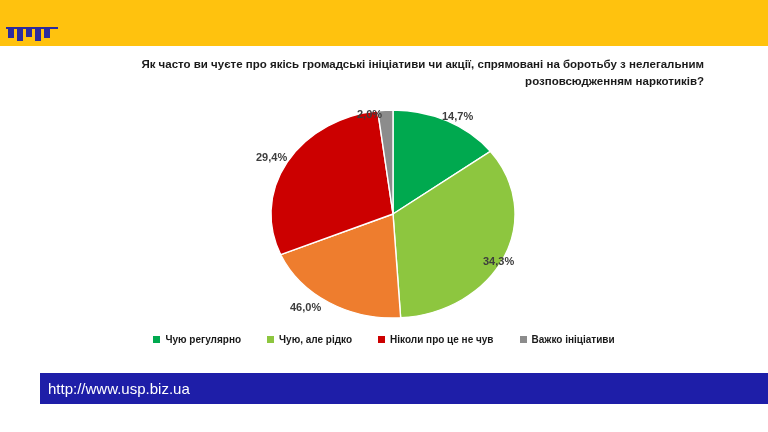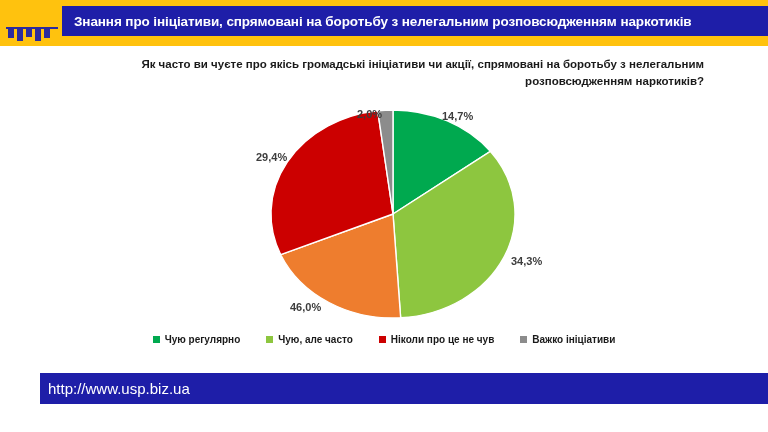--- a/index.html
+++ b/index.html
@@ -65,21 +65,21 @@
 
   .pct-label {
     position:absolute;
     font-size:11px;
     font-weight:700;
     color:#3d3d3d;
     white-space:nowrap;
   }
   #label-grey   { left:357px; top:108px; }
   #label-green  { left:442px; top:110px; }
-  #label-lgreen { left:511px; top:255px; }
+  #label-lgreen { left:483px; top:255px; }
   #label-orange { left:290px; top:301px; }
   #label-red    { left:256px; top:151px; }
 
   
   #legend {
     position:absolute; left:0; top:334px; width:768px;
     display:flex; justify-content:center; align-items:center;
     gap:26px;
   }
   .legend-item { display:flex; align-items:center; gap:5px;font-weight:bold; }
@@ -114,23 +114,20 @@
     <div class="logo-bar-up" style="left:29px; height:7px;"></div>
     <div class="logo-bar-up" style="left:38px; height:13px;"></div>
     <div id="logo-baseline"></div>
     <div class="logo-bar-down" style="left:2px;  height:9px;"></div>
     <div class="logo-bar-down" style="left:11px; height:12px;"></div>
     <div class="logo-bar-down" style="left:20px; height:8px;"></div>
     <div class="logo-bar-down" style="left:29px; height:12px;"></div>
     <div class="logo-bar-down" style="left:38px; height:9px;"></div>
   </div>
 
-  <div id="banner-blue-bar">
-    <span id="banner-title">Знання про ініціативи, спрямовані на боротьбу з нелегальним розповсюдженням наркотиків</span>
-  </div>
 </div>
 
 <div id="chart-title">Як часто ви чуєте про якісь громадські ініціативи чи акції, спрямовані на боротьбу з нелегальним розповсюдженням наркотиків?</div>
 
 <div id="pie-wrap">
   <svg id="pie-svg" width="250" height="212" viewBox="0 0 250 212">
     <g id="pie-slices" transform="translate(125,106)">
         <path d="M 0 0 L 0.00 -104.00 A 122 104 0 0 1 97.33 -62.70 Z" fill="#00A94F" stroke="#ffffff" stroke-width="1.4"></path>
         <path d="M 0 0 L 97.33 -62.70 A 122 104 0 0 1 7.66 103.79 Z" fill="#8DC63F" stroke="#ffffff" stroke-width="1.4"></path>
         <path d="M 0 0 L 7.66 103.79 A 122 104 0 0 1 -112.27 40.70 Z" fill="#EE7D2E" stroke="#ffffff" stroke-width="1.4"></path>
@@ -146,21 +143,21 @@
 <div class="pct-label" id="label-orange">46,0%</div>
 <div class="pct-label" id="label-red">29,4%</div>
 
 <div id="legend">
     <div class="legend-item">
       <span class="legend-swatch" style="background: rgb(0, 169, 79);"></span>
       <span class="legend-label">Чую регулярно</span>
     </div>
     <div class="legend-item">
       <span class="legend-swatch" style="background: rgb(141, 198, 63);"></span>
-      <span class="legend-label">Чую, але часто</span>
+      <span class="legend-label">Чую, але рідко</span>
     </div>
     <div class="legend-item">
       <span class="legend-swatch" style="background: rgb(204, 0, 0);"></span>
       <span class="legend-label">Ніколи про це не чув</span>
     </div>
     <div class="legend-item">
       <span class="legend-swatch" style="background: rgb(140, 140, 140);"></span>
       <span class="legend-label">Важко ініціативи</span>
     </div>
   </div>

